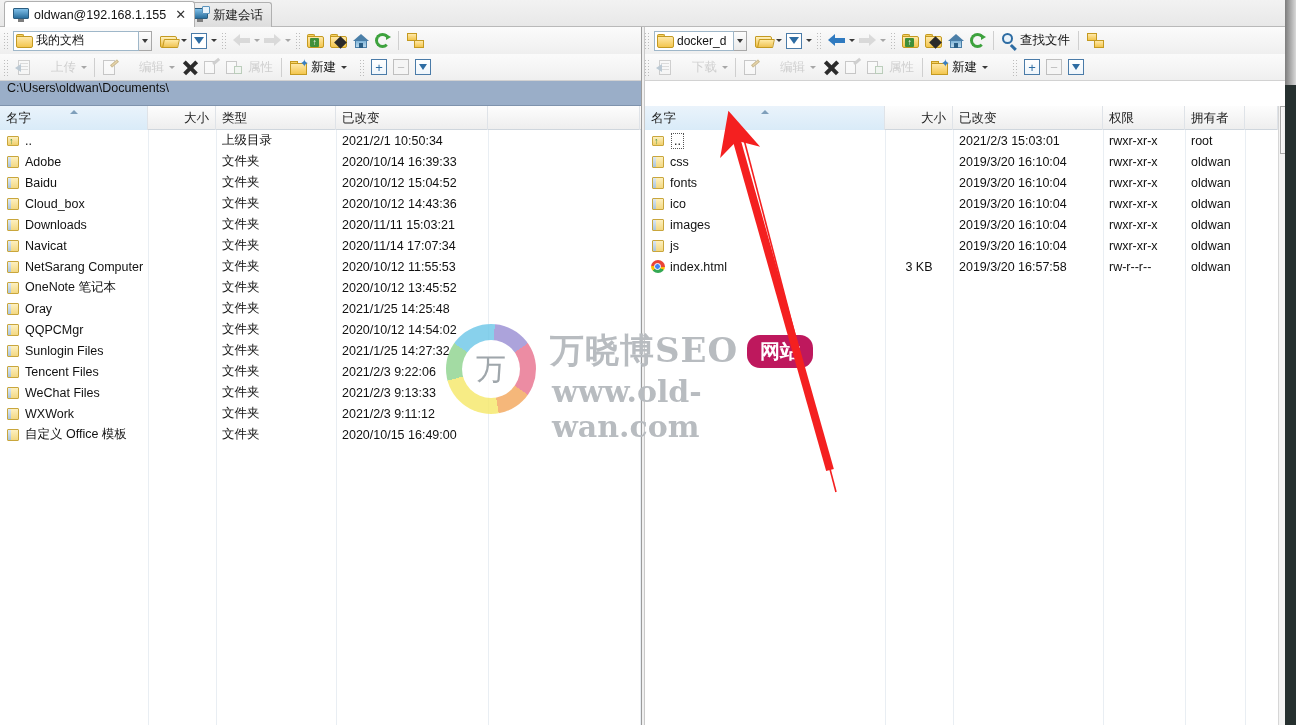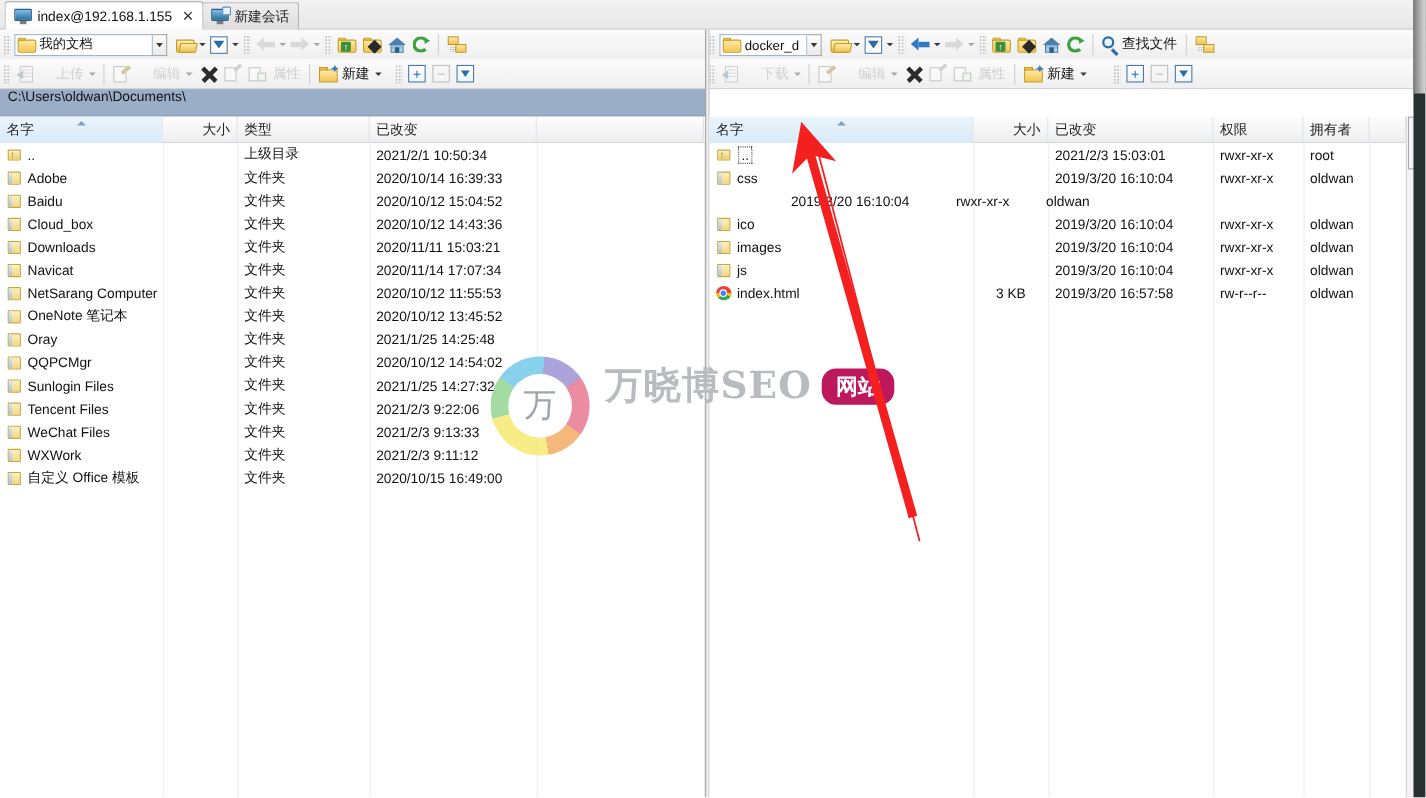--- a/index.html
+++ b/index.html
@@ -269,21 +269,21 @@
 <body>
 
 <div id="app">
 
   <div class="tabbar">
     <div class="tab active" style="left:4px;">
       <span class="mon">
         <span class="scr"></span>
           <span class="base"></span>
       </span>
-      <span>index@192.168.1.155</span>
+      <span>oldwan@192.168.1.155</span>
       <span class="closex">✕</span>
     </div>
     <div class="tab inactive" style="left:183px;">
       <span class="mon mon2">
         <span class="scr"></span>
           <span class="base"></span>
           <span class="badge"></span>
       </span>
       <span>新建会话</span>
     </div>
@@ -1040,20 +1040,27 @@
           </div>
           <div class="cell" style="width:82px">
             <span>rwxr-xr-x</span>
           </div>
           <div class="cell" style="width:60px">
             <span>oldwan</span>
           </div>
           <div class="cell" style="width:33px"></div>
         </div>
         <div class="row">
+          <div class="cell name" style="width:240px">
+            <span class="licon folder">
+              <span class="bk"></span>
+              <span class="sp"></span>
+            </span>
+            <span class="">fonts</span>
+          </div>
           <div class="cell num" style="width:68px">
             <span></span>
           </div>
           <div class="cell" style="width:150px">
             <span>2019/3/20 16:10:04</span>
           </div>
           <div class="cell" style="width:82px">
             <span>rwxr-xr-x</span>
           </div>
           <div class="cell" style="width:60px">
@@ -1157,20 +1164,21 @@
     <div class="top"></div>
   </div>
 
   <div class="wm">
     <div class="ring"></div>
     <div class="wanchar">万</div>
     <div class="l1">
       <span class="t1">万晓博SEO</span>
       <span class="bg2">网站</span>
     </div>
+    <div class="l2">www.old-wan.com</div>
   </div>
 
   <svg class="annot" viewBox="0 0 1296 725">
     <defs>
       <marker id="ah" markerWidth="6" markerHeight="6" refX="4.2" refY="3" orient="auto" markerUnits="strokeWidth">
         <path d="M0,0.4 L5.4,3 L0,5.6 L1.5,3 Z" fill="#f42020"></path>
       </marker>
     </defs>
     <line x1="836" y1="492" x2="741" y2="128" stroke="#f42020" stroke-width="1.6"></line>
     <line x1="830" y1="470" x2="731" y2="120" stroke="#f42020" stroke-width="8" marker-end="url(#ah)"></line>

